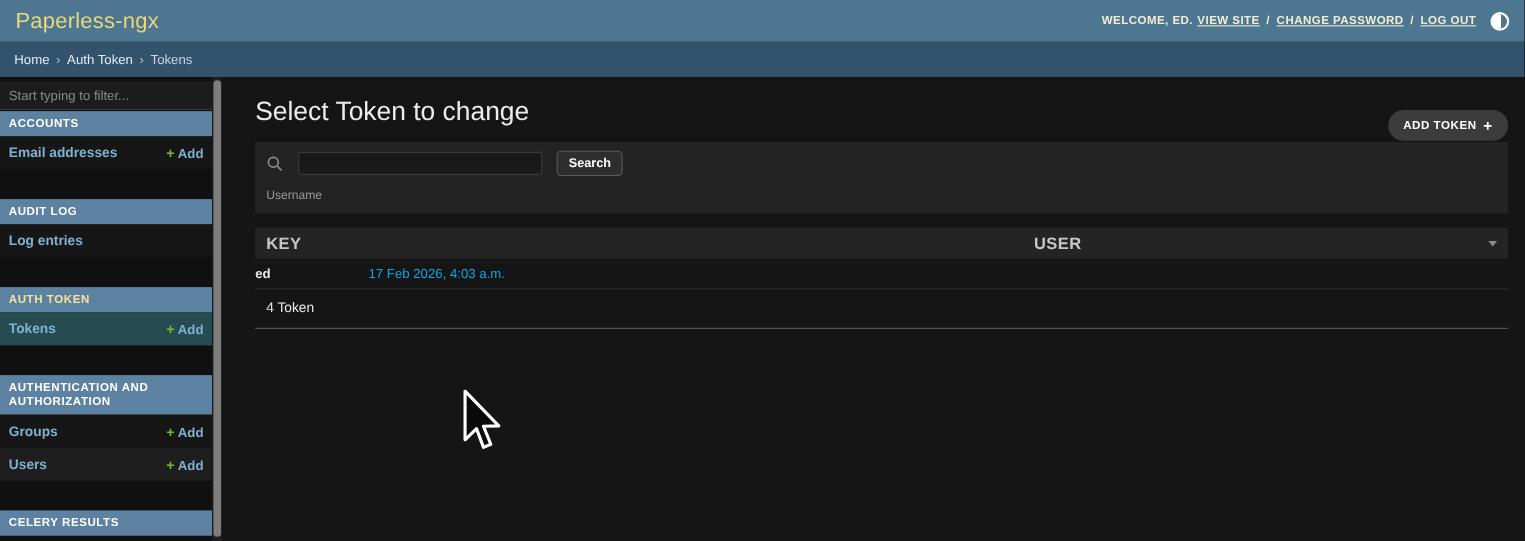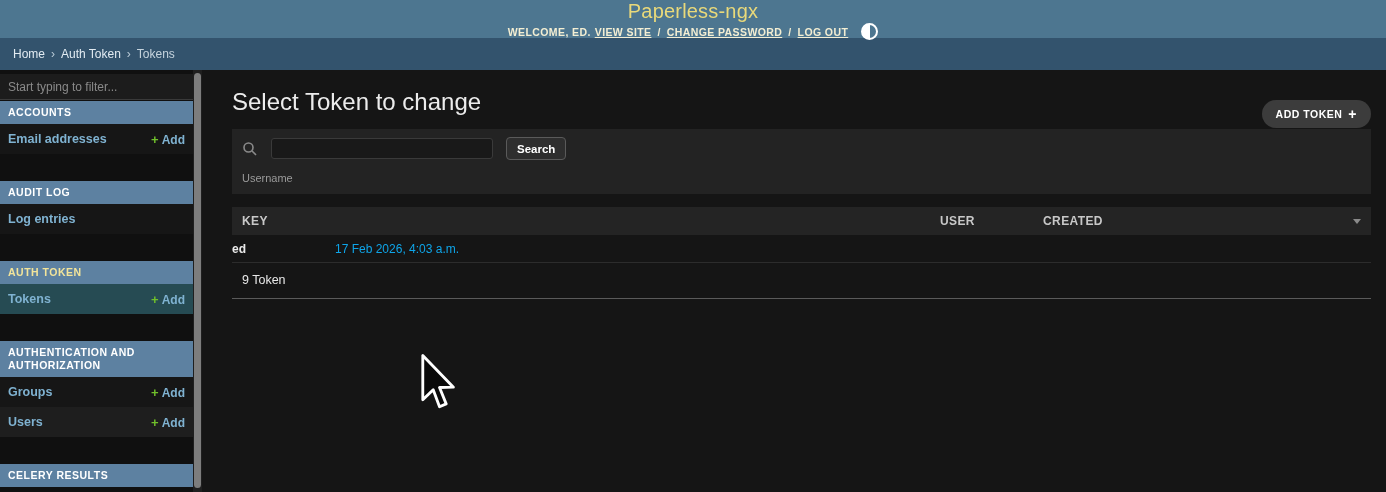--- a/index.html
+++ b/index.html
@@ -5,21 +5,21 @@
   * { margin:0; padding:0; box-sizing:border-box; }
   html,body { width:1386px; height:492px; overflow:hidden; }
   body {
     font-family:"Liberation Sans", sans-serif;
     background:#151515; color:#e8e8e8; position:relative;
   }
 
   
   .app-header {
     height:38px; background:#4d7690; display:flex; align-items:center;
-    justify-content:space-between; padding:0 14px;flex-direction:column;
+    justify-content:space-between; padding:0 14px;
   }
   .brand { color:#e9d97a; font-size:20px; font-weight:400; letter-spacing:.2px; }
   .user-tools {
     display:flex; align-items:center; gap:4px;
     font-size:10.5px; font-weight:bold; letter-spacing:.4px; color:#f3eed3;
   }
   .user-tools a { color:#f3eed3; text-decoration:underline; cursor:pointer; }
   .tool-sep { margin:0 2px; }
   .theme-toggle {
     width:17px; height:17px; border-radius:50%; margin-left:9px; cursor:pointer;
@@ -92,21 +92,21 @@
   .search-btn {
     height:23px; padding:0 10px; background:#2e2e2e; border:1px solid #5a5a5a;
     border-radius:4px; color:#ffffff; font-size:11.5px; font-weight:bold;
     cursor:pointer; font-family:"Liberation Sans", sans-serif;
   }
   .search-hint { margin-top:12px; font-size:11px; color:#9a9a9a; }
 
   .result-table { margin-top:13px; }
   .t-header {
     display:flex; align-items:center; height:28px; background:#242424;
-    font-size:12px; font-weight:bold; letter-spacing:.4px; color:#c8c8c8;
+    font-size:15px; font-weight:bold; letter-spacing:.4px; color:#c8c8c8;
     position:relative;
   }
   .t-row {
     display:flex; align-items:center; height:28px; font-size:12px;
     border-bottom:1px solid #2c2c2c;
   }
   .col-key { width:708px; padding-left:10px; }
   .col-user { width:103px; }
   .col-created { flex:1; }
   .key-link { color:#7fb2d1; text-decoration:none; font-weight:bold; cursor:pointer; }
@@ -217,28 +217,27 @@
         <input class="search-input" value="" style="">
         <button class="search-btn">Search</button>
       </div>
       <div class="search-hint">Username</div>
     </div>
 
     <div class="result-table">
       <div class="t-header">
         <div class="col-key">KEY</div>
         <div class="col-user">USER</div>
-        <div class="col-created">CREATED</div>
         <span class="sort-icon"></span>
       </div>
       <div class="t-row">
         <div class="col-user cell-user">ed</div>
         <div class="col-created cell-created">17 Feb 2026, 4:03 a.m.</div>
       </div>
-      <div class="result-count">9 Token</div>
+      <div class="result-count">4 Token</div>
     </div>
   </div>
 </div>
 
 <div class="cursor">
   <svg width="38" height="60" viewBox="0 0 24 38">
     <path d="M3 1 L3 29 L9.6 22.6 L13.6 33.4 L17.8 31.6 L13.6 21.2 L22.4 21 Z" fill="#0a0a0a" stroke="#ffffff" stroke-width="1.8" stroke-linejoin="round"></path>
   </svg>
 </div>
 

